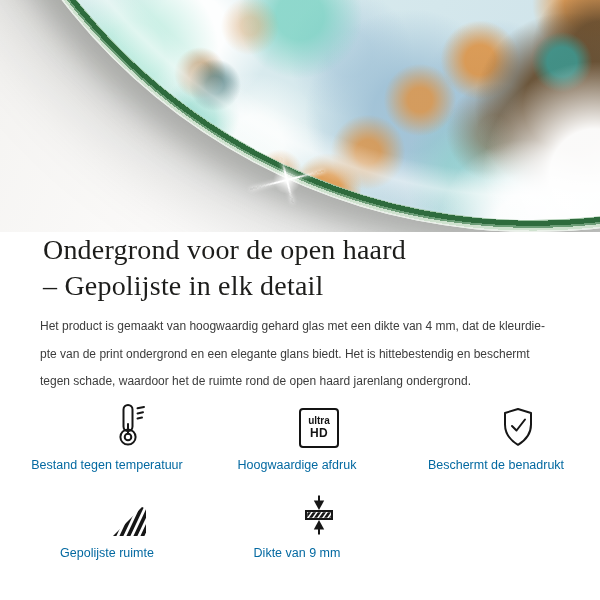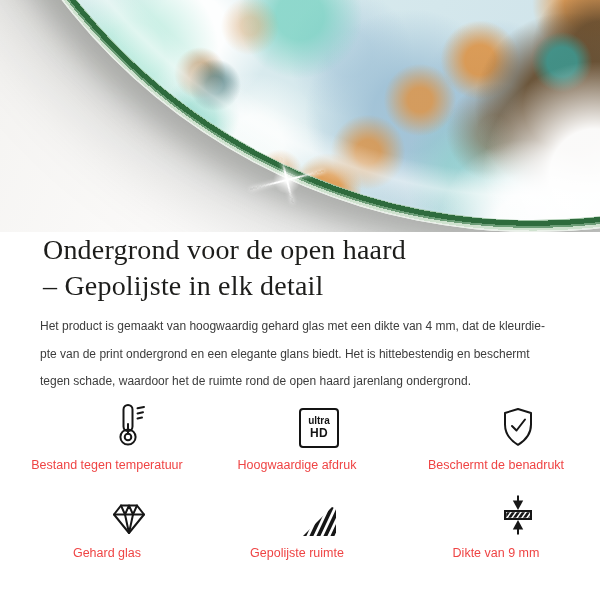--- a/index.html
+++ b/index.html
@@ -85,21 +85,21 @@
     display:block; white-space:nowrap; font-size:12px; line-height:27.5px;
     color:#3c3c3c; letter-spacing:0;
   }
 
   .features {
     display:grid; grid-template-columns:190px 190px 208px;
     padding-left:12px; margin-top:8px; row-gap:20px;
   }
   .feature { display:flex; flex-direction:column; align-items:center; }
   .icon-box { height:44px; display:flex; align-items:flex-end; justify-content:center;padding-left:44px; }
-  .feature-label { margin-top:10px; font-size:12.5px; color:#ef4444; white-space:nowrap; }
+  .feature-label { margin-top:10px; font-size:12.5px; color:#0369a1; white-space:nowrap; }
   .icon-stroke { stroke:#161616; fill:none; stroke-width:2; }
   .uhd-box {
     width:40px; height:40px; border:2.6px solid #141414; border-radius:4px;
     display:flex; flex-direction:column; align-items:center; justify-content:center;
     line-height:1; color:#141414;
   }
   .uhd-top { font-size:10px; font-weight:700; }
   .uhd-bottom { font-size:12px; font-weight:800; letter-spacing:.3px; margin-top:1px; }
 </style>
 </head>
@@ -159,33 +159,20 @@
     <div class="feature">
       <div class="icon-box">
         <svg width="38" height="42" viewBox="0 0 38 42">
           <path class="icon-stroke" stroke-width="2.2" stroke-linejoin="round" d="M19 3 L32 7 V18.5 C32 28 26.6 34.3 19 38.8 C11.4 34.3 6 28 6 18.5 V7 Z"></path>
           <path class="icon-stroke" stroke-width="2.4" stroke-linecap="round" stroke-linejoin="round" d="M13 20 L17.5 24.5 L26 13.5"></path>
         </svg>
       </div>
       <div class="feature-label">Beschermt de benadrukt</div>
     </div>
 
-    <div class="feature">
-      <div class="icon-box">
-        <svg width="38" height="34" viewBox="0 0 38 34">
-          <g class="icon-stroke" stroke-width="1.8" stroke-linejoin="round" stroke-linecap="round">
-            <path d="M11 3.5 H27 L34 12.5 L19 31 L4 12.5 Z"></path>
-            <path d="M4 12.5 H34"></path>
-            <path d="M11 3.5 L15 12.5 L19 3.5 L23 12.5 L27 3.5"></path>
-            <path d="M15 12.5 L19 31 L23 12.5"></path>
-          </g>
-        </svg>
-      </div>
-      <div class="feature-label">Gehard glas</div>
-    </div>
 
     <div class="feature">
       <div class="icon-box">
         <svg width="34" height="34" viewBox="0 0 34 34">
           <defs>
               <clipPath id="tri">
                 <path d="M1 34 L34 34 L34 1 Z"></path>
               </clipPath>
             </defs>
           <g clip-path="url(#tri)" stroke="#161616" stroke-width="3.6">

